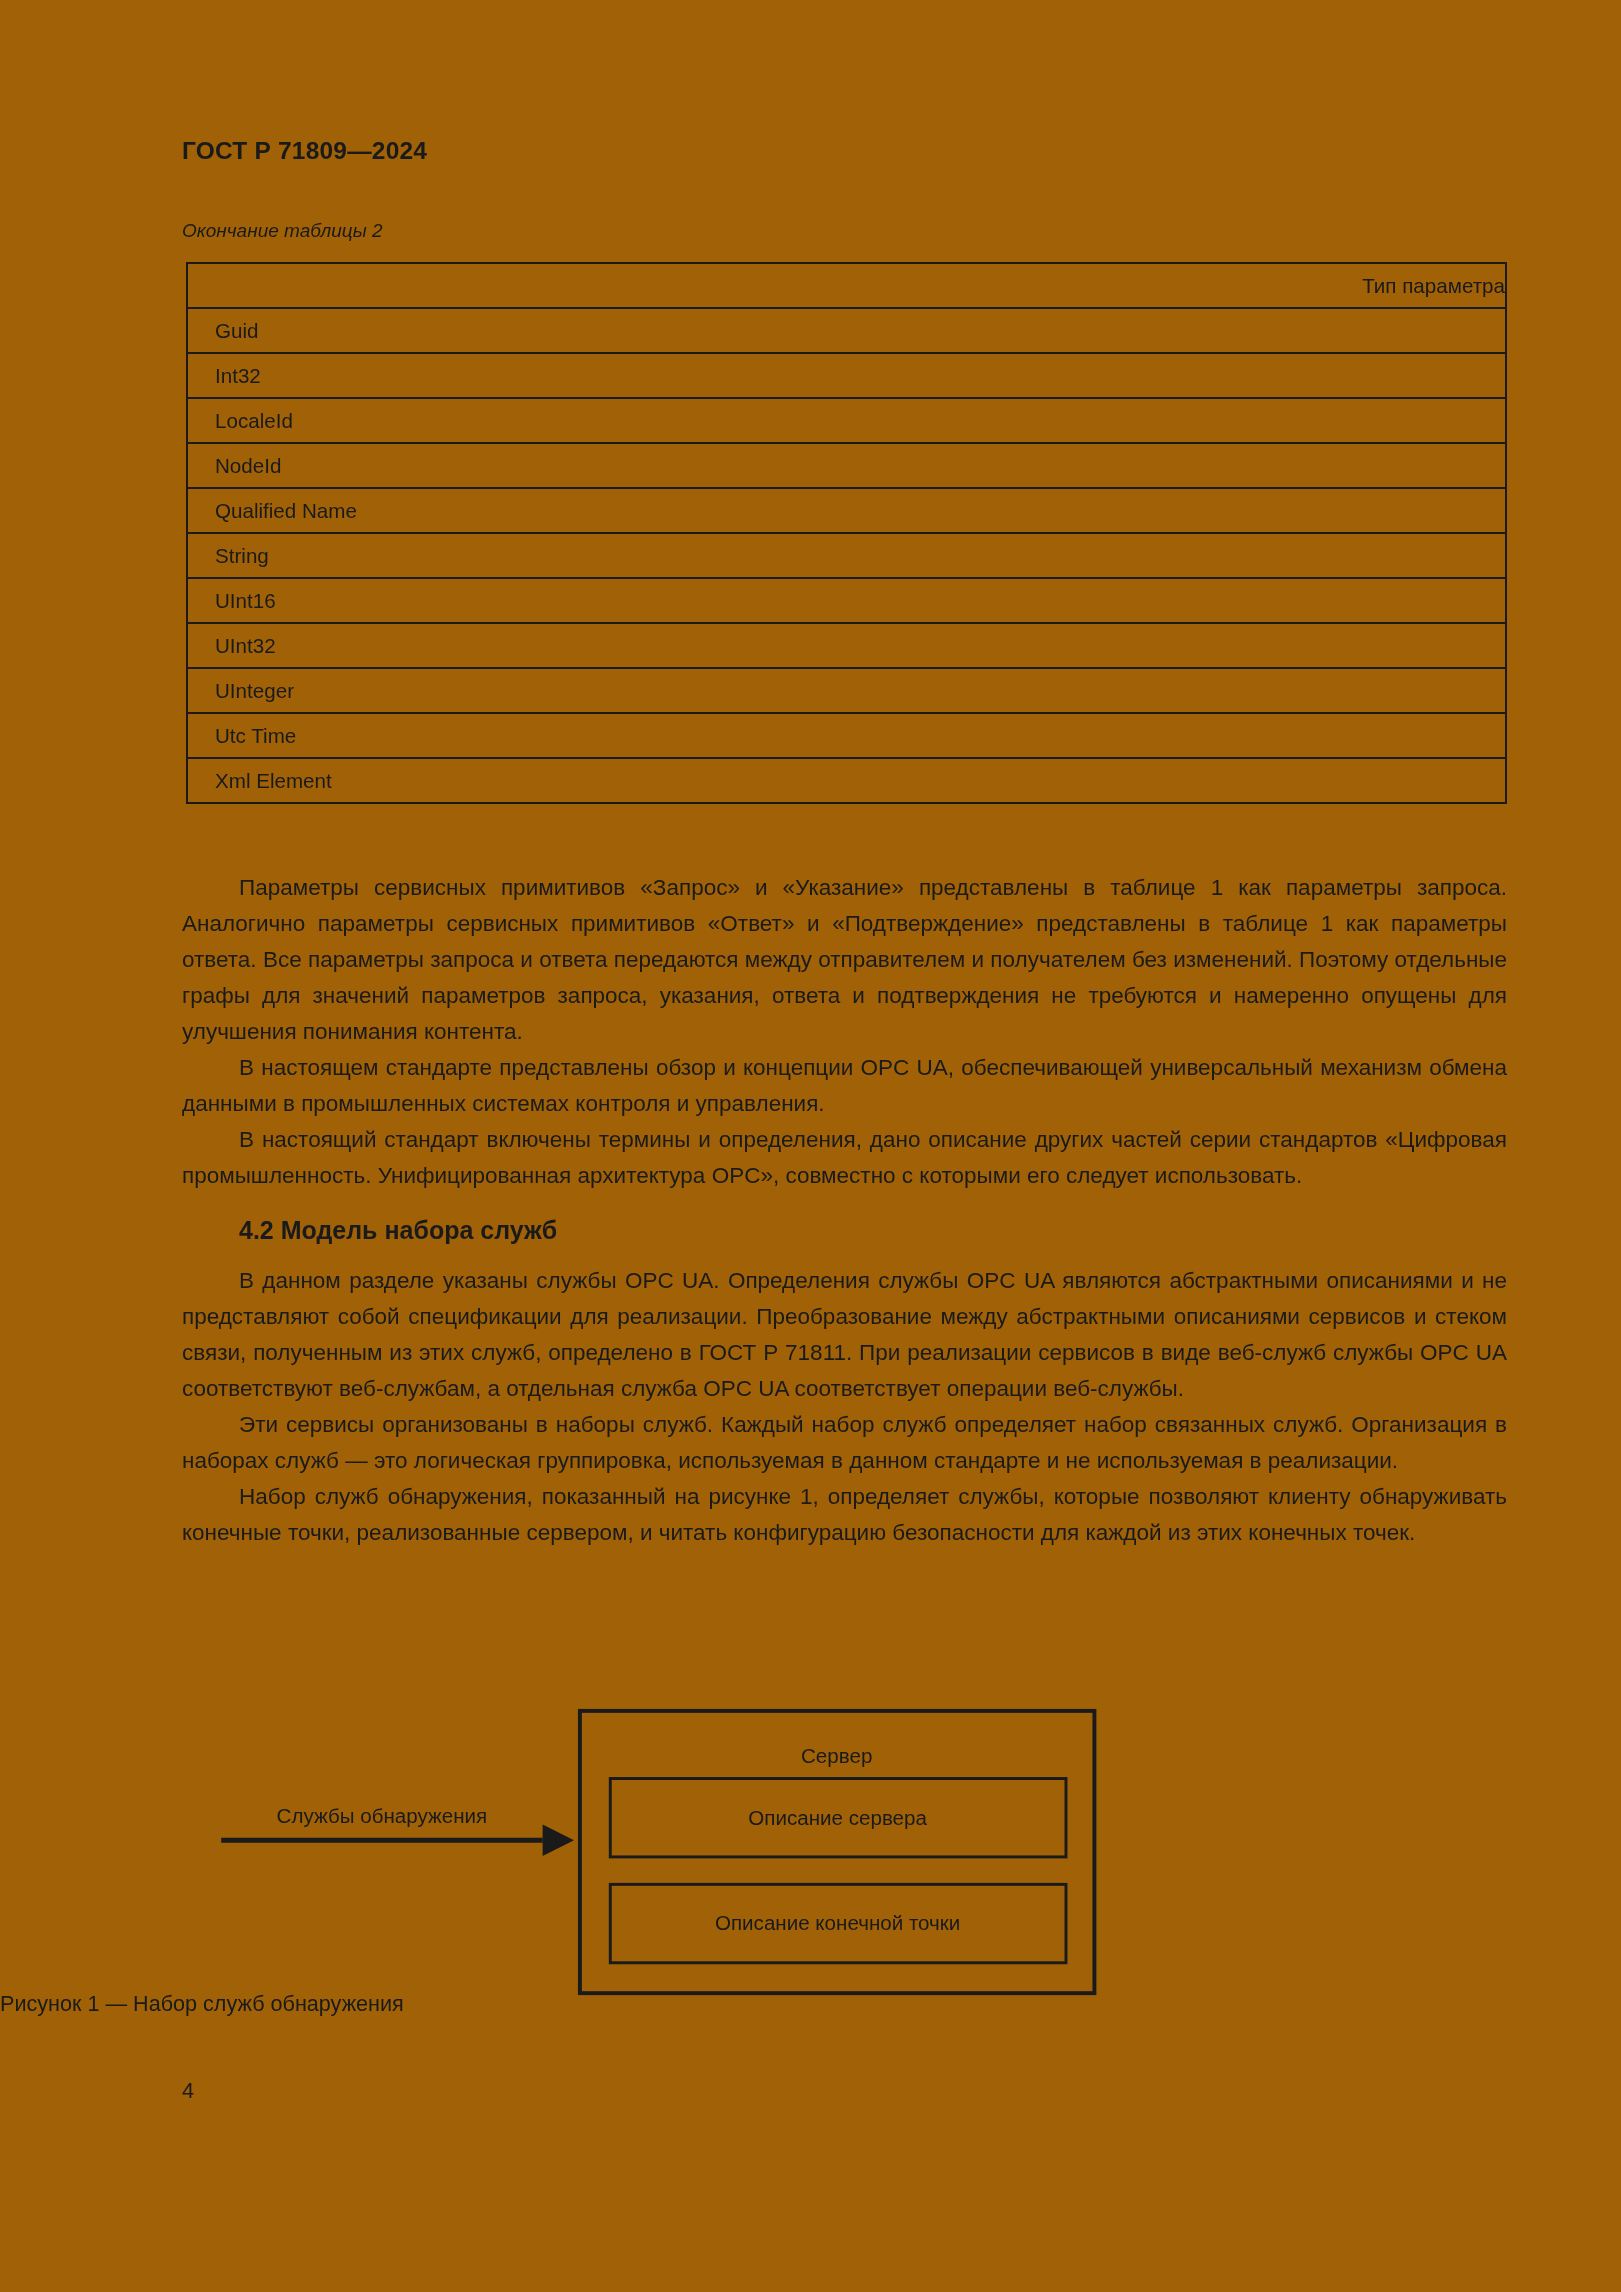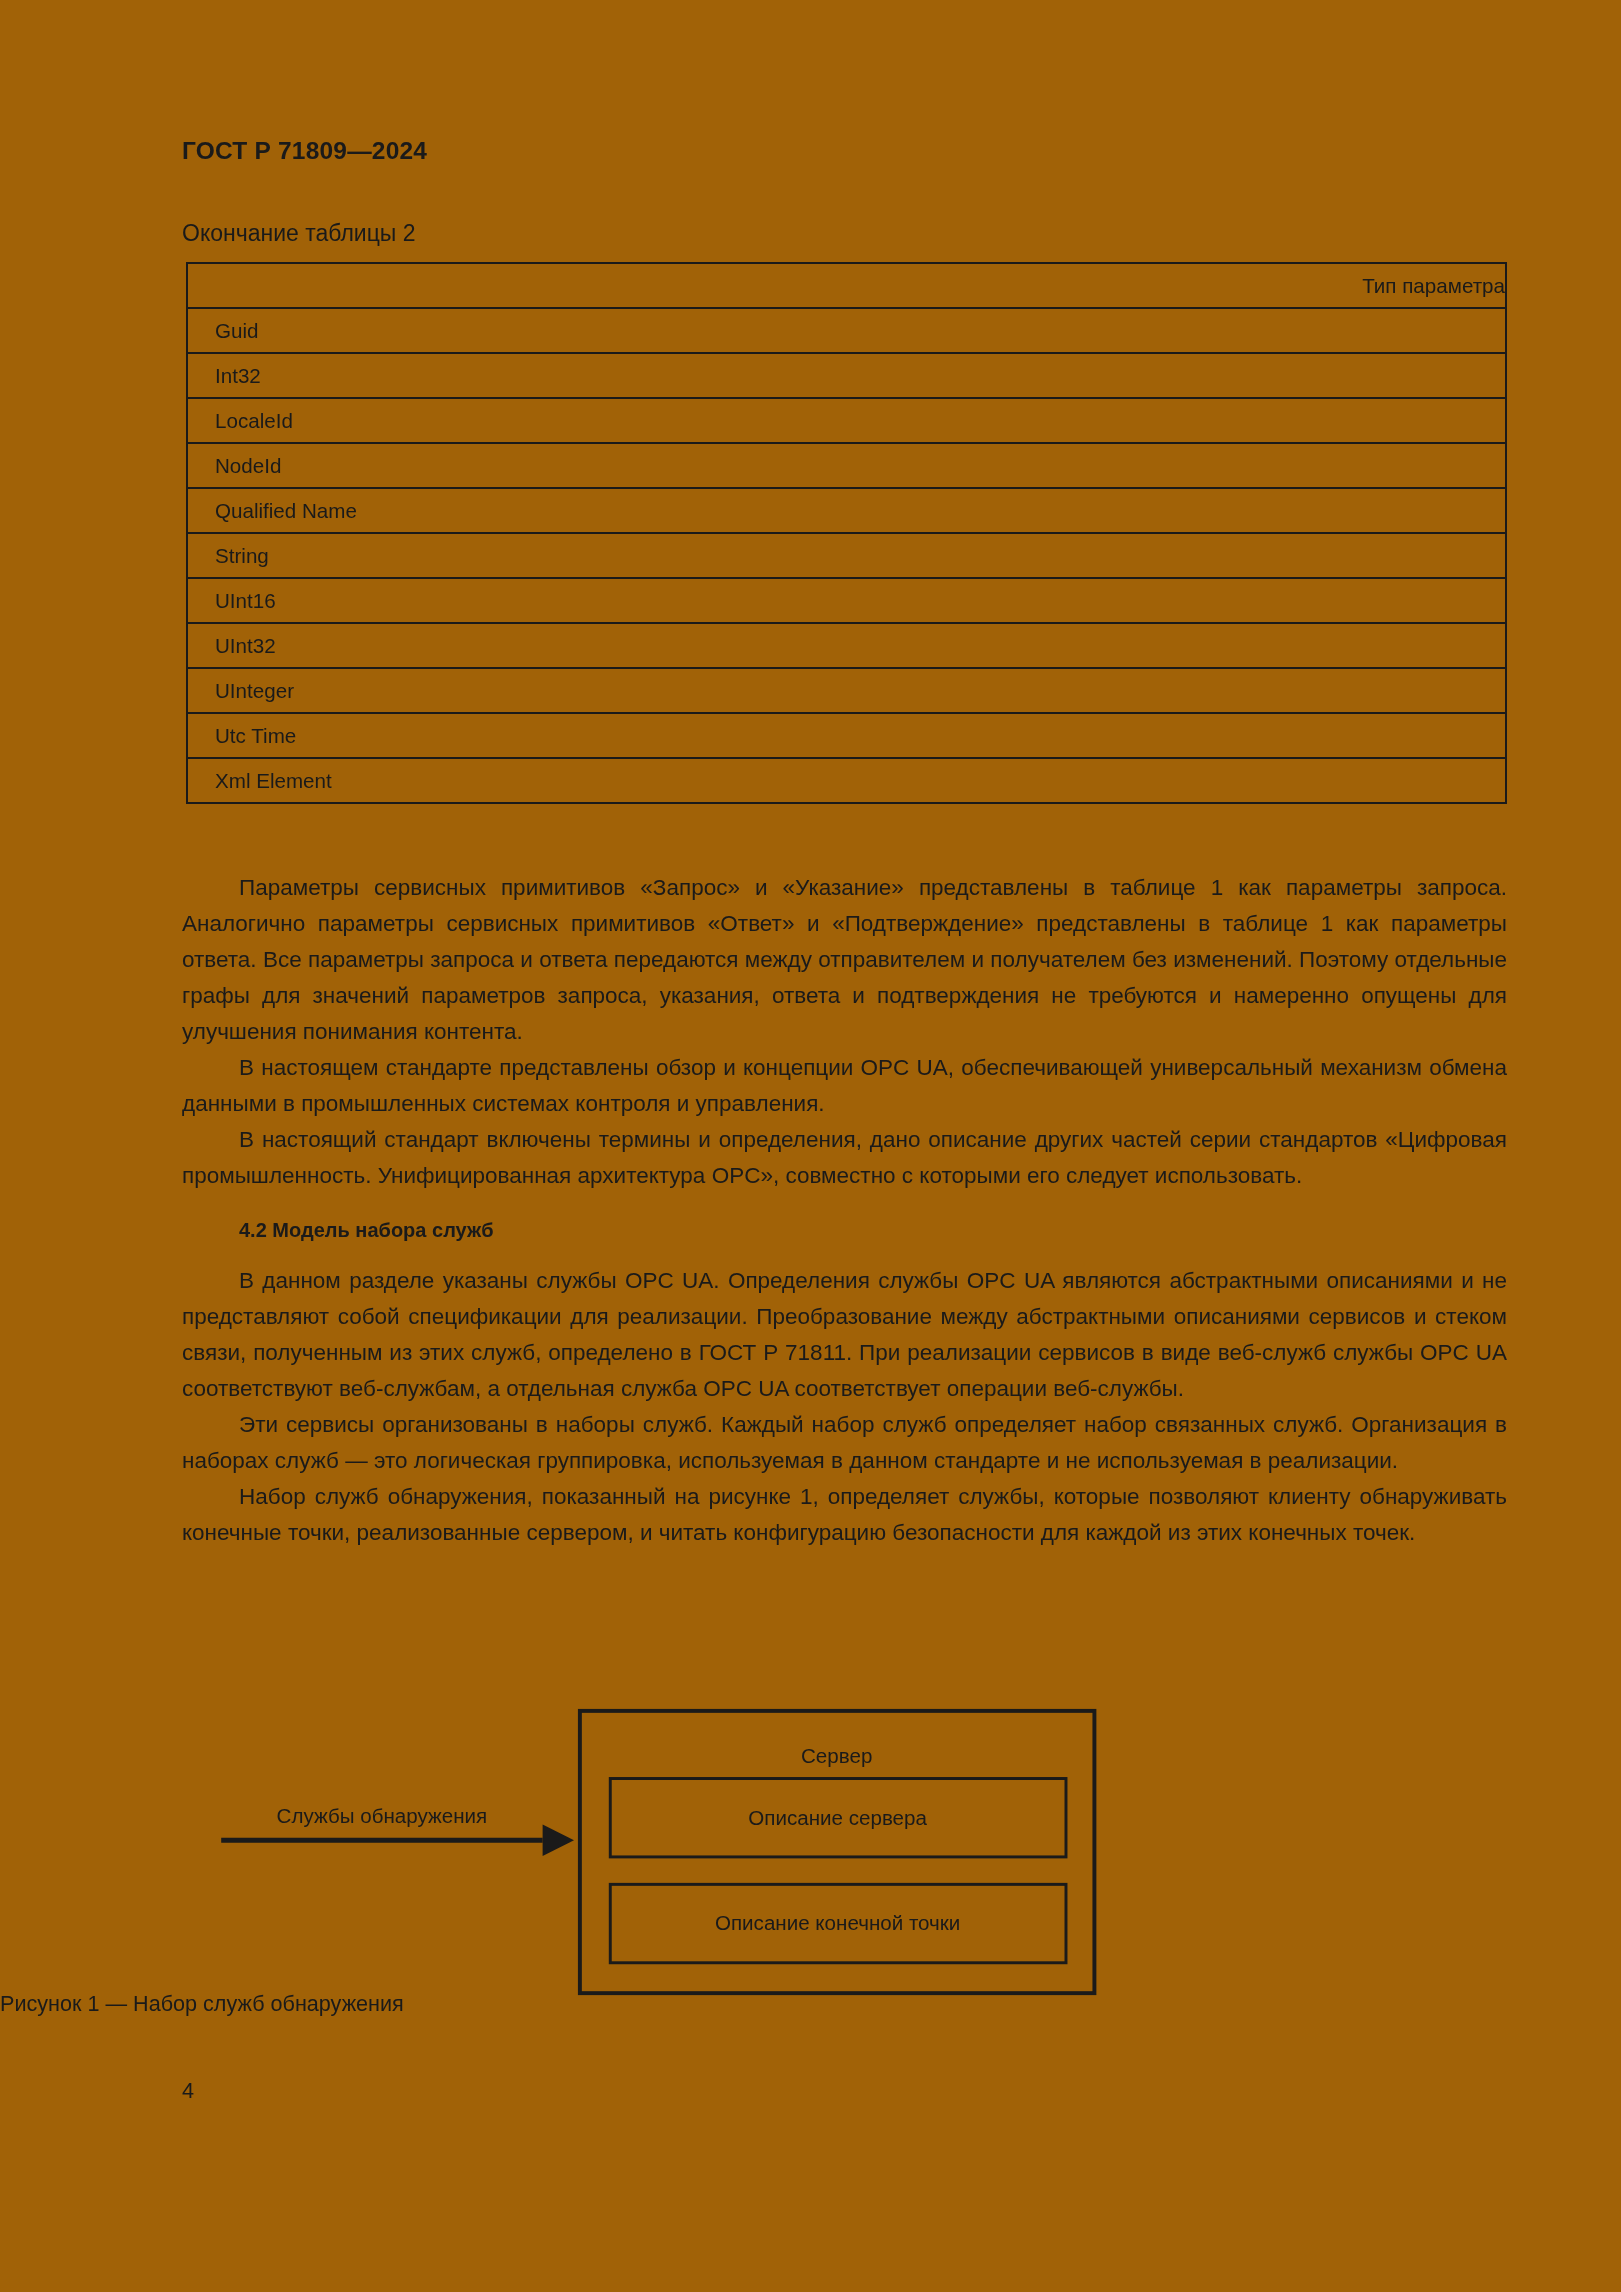--- a/index.html
+++ b/index.html
@@ -29,21 +29,22 @@
     font-weight: bold;
     letter-spacing: 0.2px;
     color: #1a1a1a;
   }
 
   
   .table-caption {
     position: absolute;
     left: 182px;
     top: 220px;
-    font-size: 23px;
+    font-size: 19px;
+    font-style: italic;
     color: #1a1a1a;
   }
 
   
   .param-table {
     position: absolute;
     left: 186px;
     top: 262px;
     width: 1321px;
     border-collapse: collapse;
@@ -77,21 +78,21 @@
     font-size: 22.5px;
     line-height: 36px;
     text-align: justify;
     color: #1a1a1a;
   }
   .body-text p {
     margin: 0;
     text-indent: 57px;
   }
   .section-heading {
-    font-size: 20px;
+    font-size: 25px;
     font-weight: bold;
     margin: 0;
     text-indent: 57px;
     padding-top: 17.6px;
     padding-bottom: 15.7px;
   }
 
   
   .figure-area {
     position: absolute;

